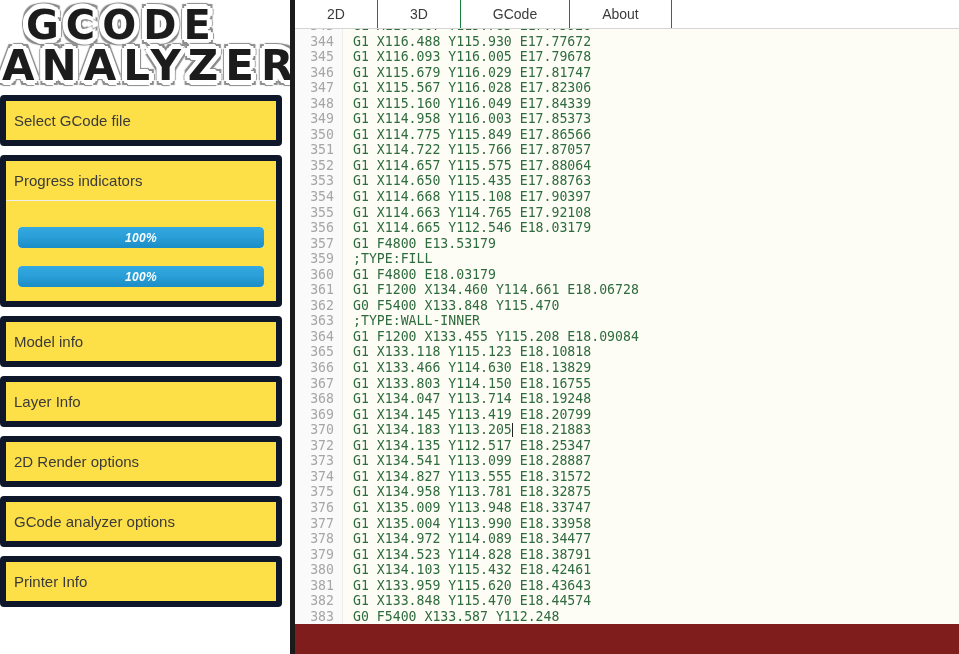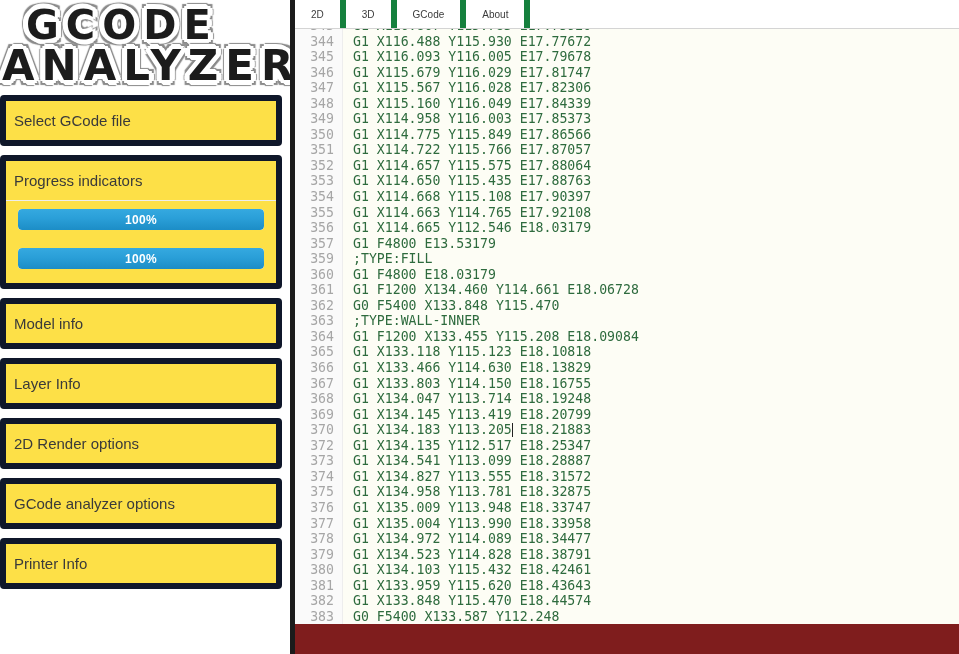--- a/index.html
+++ b/index.html
@@ -79,22 +79,23 @@
     border-radius: 4px;
     box-sizing: border-box;
   }
   .panel-head {
     padding: 11px 0 11px 8px;
     font-size: 15px;
     color: #3a3a3a;
     line-height: 17px;
   }
   .panel-body {
-    padding: 8px 12px 14px 12px;
+    padding: 26px 12px 14px 12px;
     border-top: 1px solid #ededed;
+    font-style: italic;
   }
   .progress-track {
     position: relative;
     height: 21px;
     margin-bottom: 18px;
     border-radius: 4px;
     background: #eeeeee;
     overflow: hidden;
   }
   .progress-track:last-child { margin-bottom: 0; }
@@ -138,24 +139,24 @@
     right: 0;
     height: 28px;
     border-bottom: 1px solid #d4d4d4;
     background: #ffffff;
     display: flex;
     align-items: stretch;
   }
   .tab {
     display: flex;
     align-items: center;
-    padding: 0 16px;
-    font-size: 10px;
+    padding: 0 32px;
+    font-size: 14px;
     color: #3b3b3b;
-    border-right: 6px solid #15803d;
+    border-right: 1px solid #15803d;
     cursor: pointer;
     white-space: nowrap;
   }
   .tab.active {
     background: #ffffff;
   }
 
   #editor {
     position: absolute;
     left: 5px;

